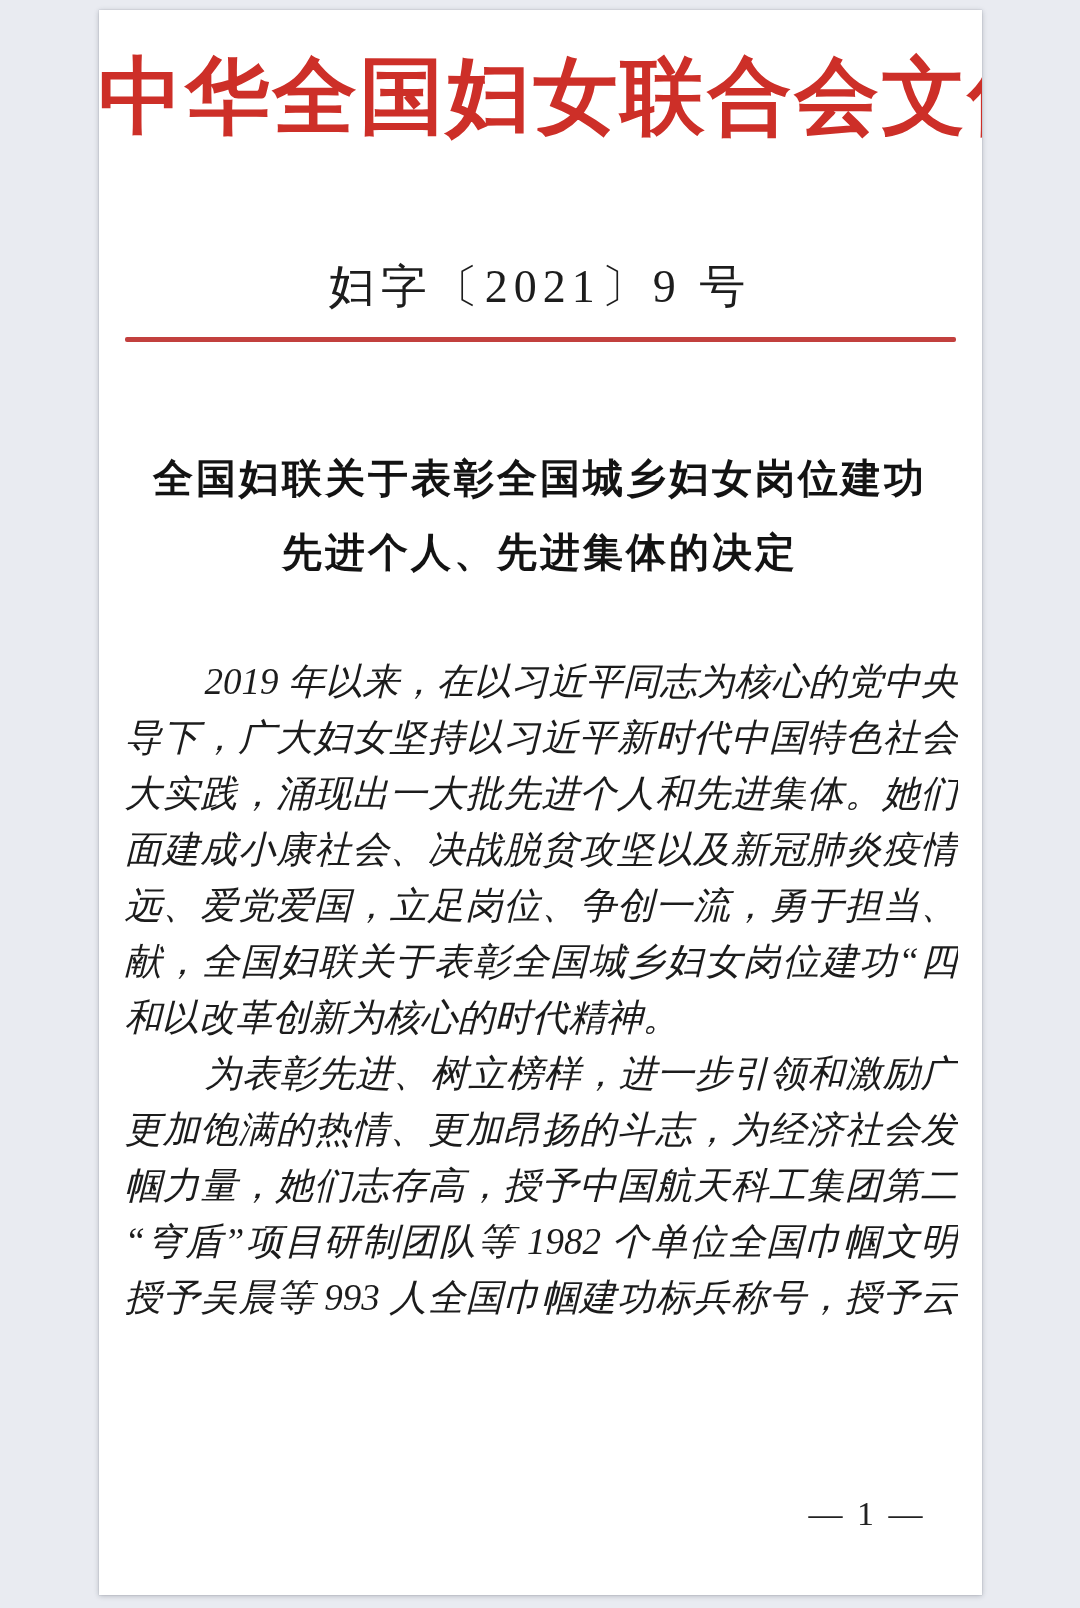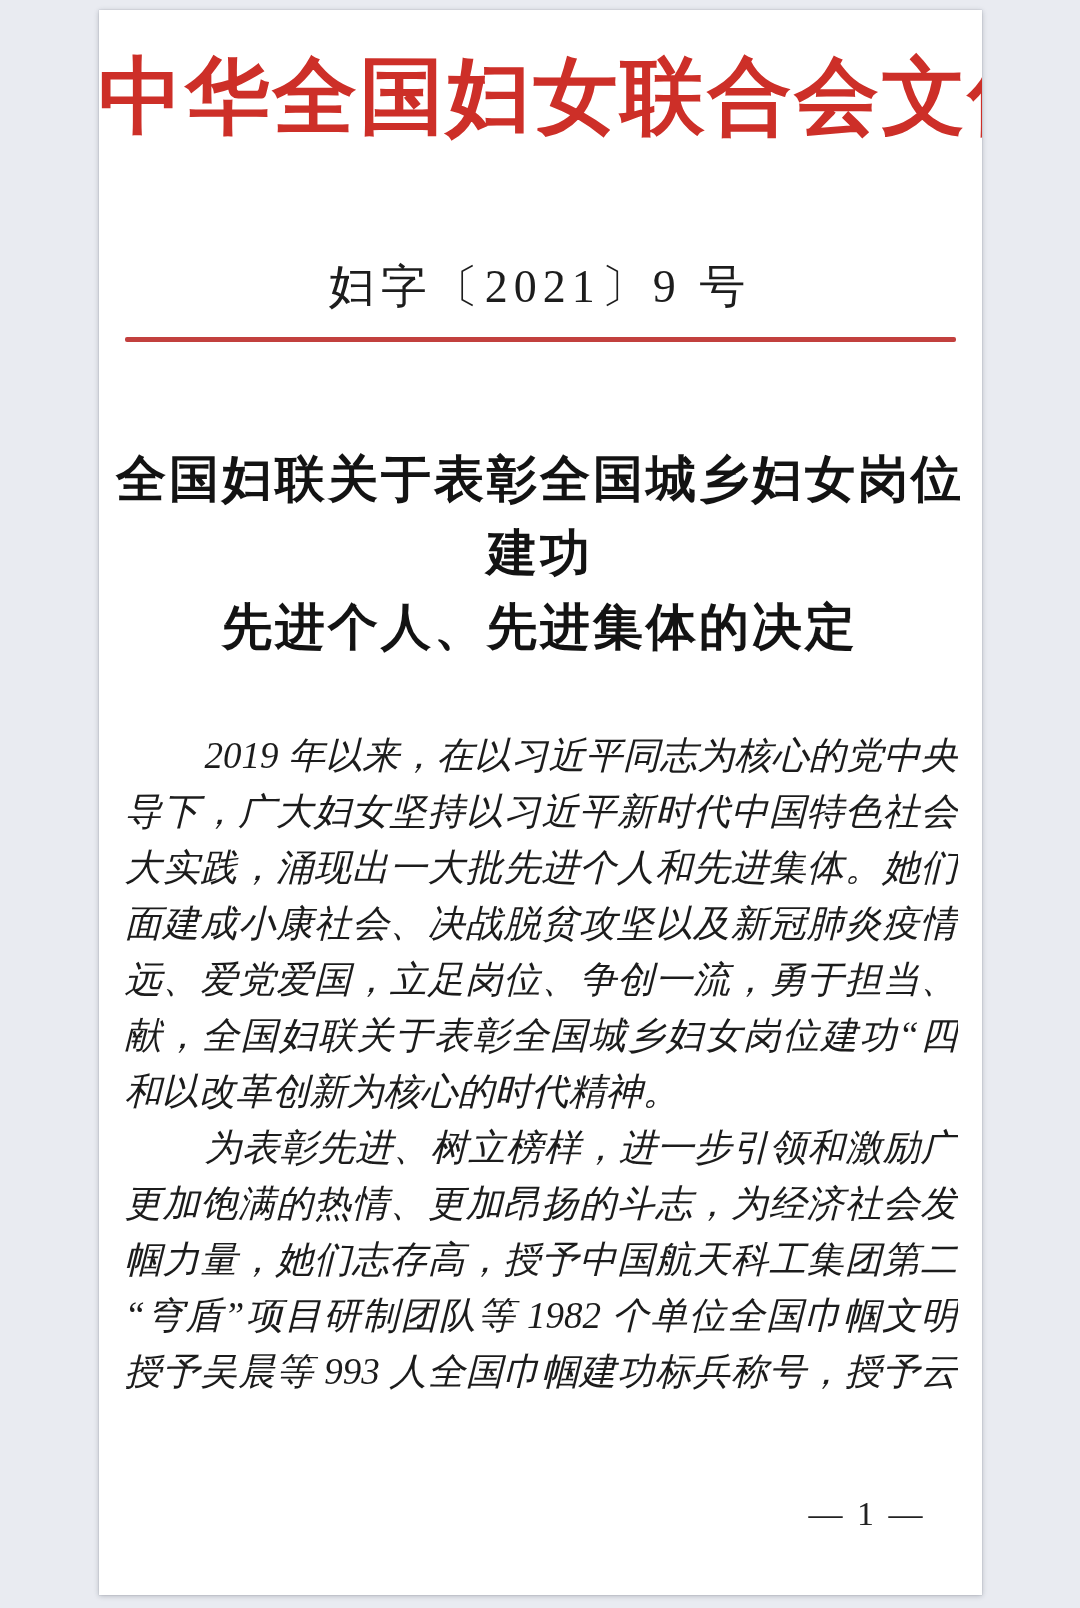--- a/index.html
+++ b/index.html
@@ -42,21 +42,21 @@
   }
   .rule {
     margin: 30px 26px 0 26px;
     height: 5px;
     border-radius: 2px;
   }
   .doc-title {
     margin-top: 100px;
     text-align: center;
     font-weight: bold;
-    font-size: 50px;
+    font-size: 40px;
     line-height: 74px;
     letter-spacing: 3px;
     color: #131313;
   }
   .doc-body {
     margin: 64px 24px 0 26px;
     font-size: 37px;
     line-height: 56px;
     color: #1c1c1c;
     font-style: italic;

